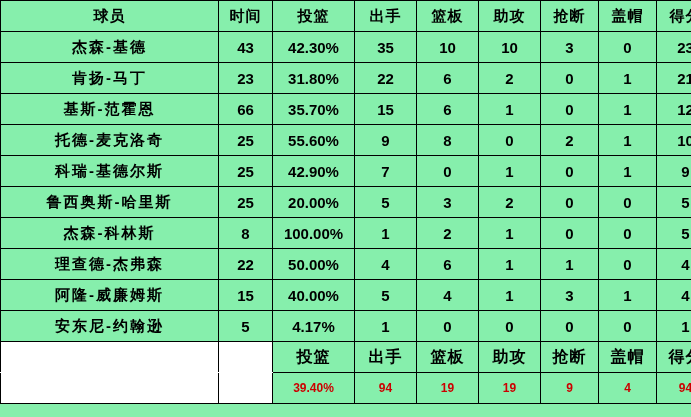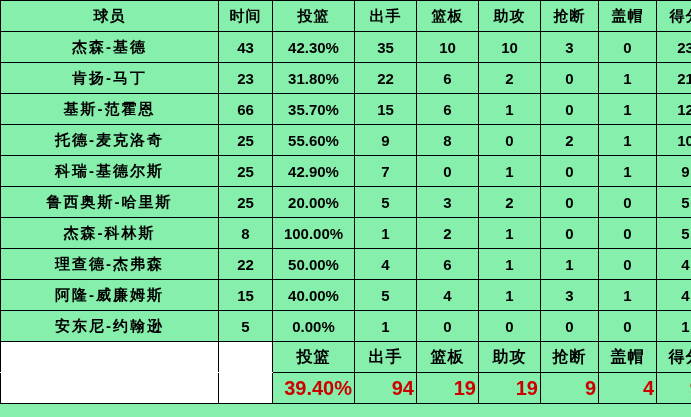--- a/index.html
+++ b/index.html
@@ -66,22 +66,21 @@
     border-bottom: 1px solid #ffffff;
     border-top: 1px solid #000000;
     background: #ffffff;
   }
   tr.footer-head td.blank {
     border-top: 1px solid #ffffff;
     border-bottom: 1px solid #ffffff;
   }
   tr.totals td {
     color: #cc0000;
-    font-size: 20px;
-    text-align: right;
+    font-size: 12px;
   }
   tr.totals td.blank {
     color: #000000;
     border-top: 1px solid #ffffff;
   }
 </style>
 </head>
 <body>
 
 <div class="sheet">
@@ -206,21 +205,21 @@
         <td>5</td>
         <td>4</td>
         <td>1</td>
         <td>3</td>
         <td>1</td>
         <td>4</td>
       </tr>
       <tr>
         <td class="name">安东尼-约翰逊</td>
         <td>5</td>
-        <td>0.00%</td>
+        <td>4.17%</td>
         <td>1</td>
         <td>0</td>
         <td>0</td>
         <td>0</td>
         <td>0</td>
         <td>1</td>
       </tr>
       <tr class="footer-head">
         <td class="blank"></td>
         <td class="blank"></td>

